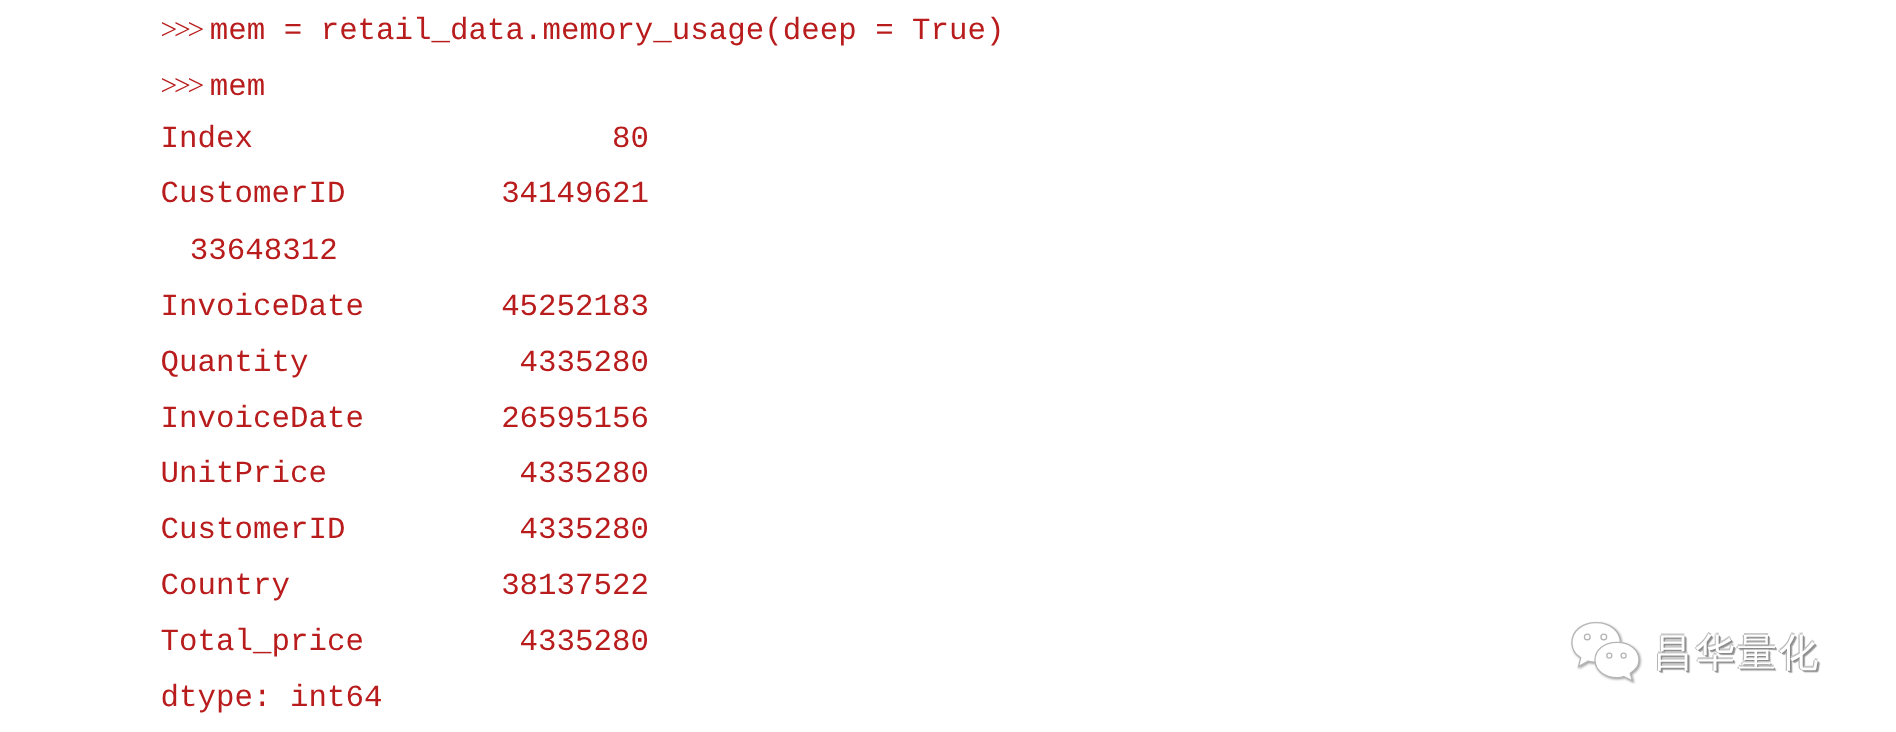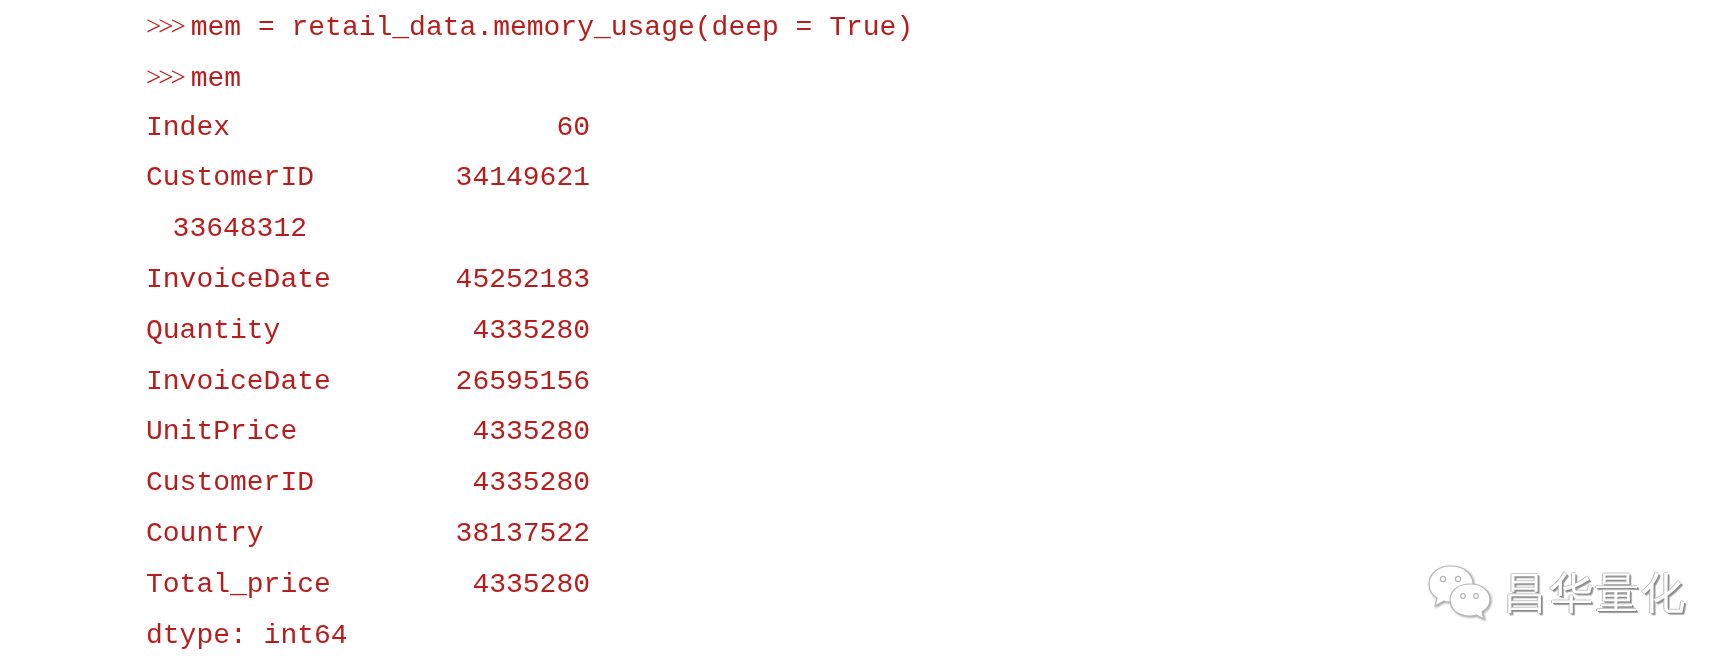--- a/index.html
+++ b/index.html
@@ -13,36 +13,36 @@
     .line.first { margin-top: 1px; }
     .prompt { font-family: "Liberation Serif", "DejaVu Serif", serif; font-size: 27px; letter-spacing: -3px; margin-right: 8px; }
     .row { display: flex; height: 50.8px; line-height: 50.8px; gap: 23px; }
     .row .label { width: 260px; white-space: pre; }
     .row .value { width: 161px; text-align: right; white-space: pre; }
     .watermark {
       position: absolute; left: 1425px; top: 558px; height: 70px;
       display: flex; align-items: center; gap: 8px;
     }
     .wm-text {
-      font-family: "DejaVu Sans", sans-serif; font-size: 44px; color: #ffffff;
+      font-family: "DejaVu Sans", sans-serif; font-size: 36px; color: #ffffff;
       letter-spacing: 2px;
       text-shadow: 1px 1px 0 #8a8a8a, -1px 0 0 #b8b8b8, 0 -1px 0 #c8c8c8, 2px 2px 1px #9a9a9a;
       text-align: center;
     }
   </style>
 </head>
 <body>
 
 <div class="code">
   <div class="line first"><span class="prompt">&gt;&gt;&gt;</span><span>mem = retail_data.memory_usage(deep = True)</span></div>
   <div class="line"><span class="prompt">&gt;&gt;&gt;</span><span>mem</span></div>
 
   <div class="row">
       <span class="label">Index</span>
-      <span class="value">60</span>
+      <span class="value">80</span>
     </div>
   <div class="row">
       <span class="label">CustomerID</span>
       <span class="value">34149621</span>
     </div>
   <div class="row">
       <span class="value">33648312</span>
     </div>
   <div class="row">
       <span class="label">InvoiceDate</span>

